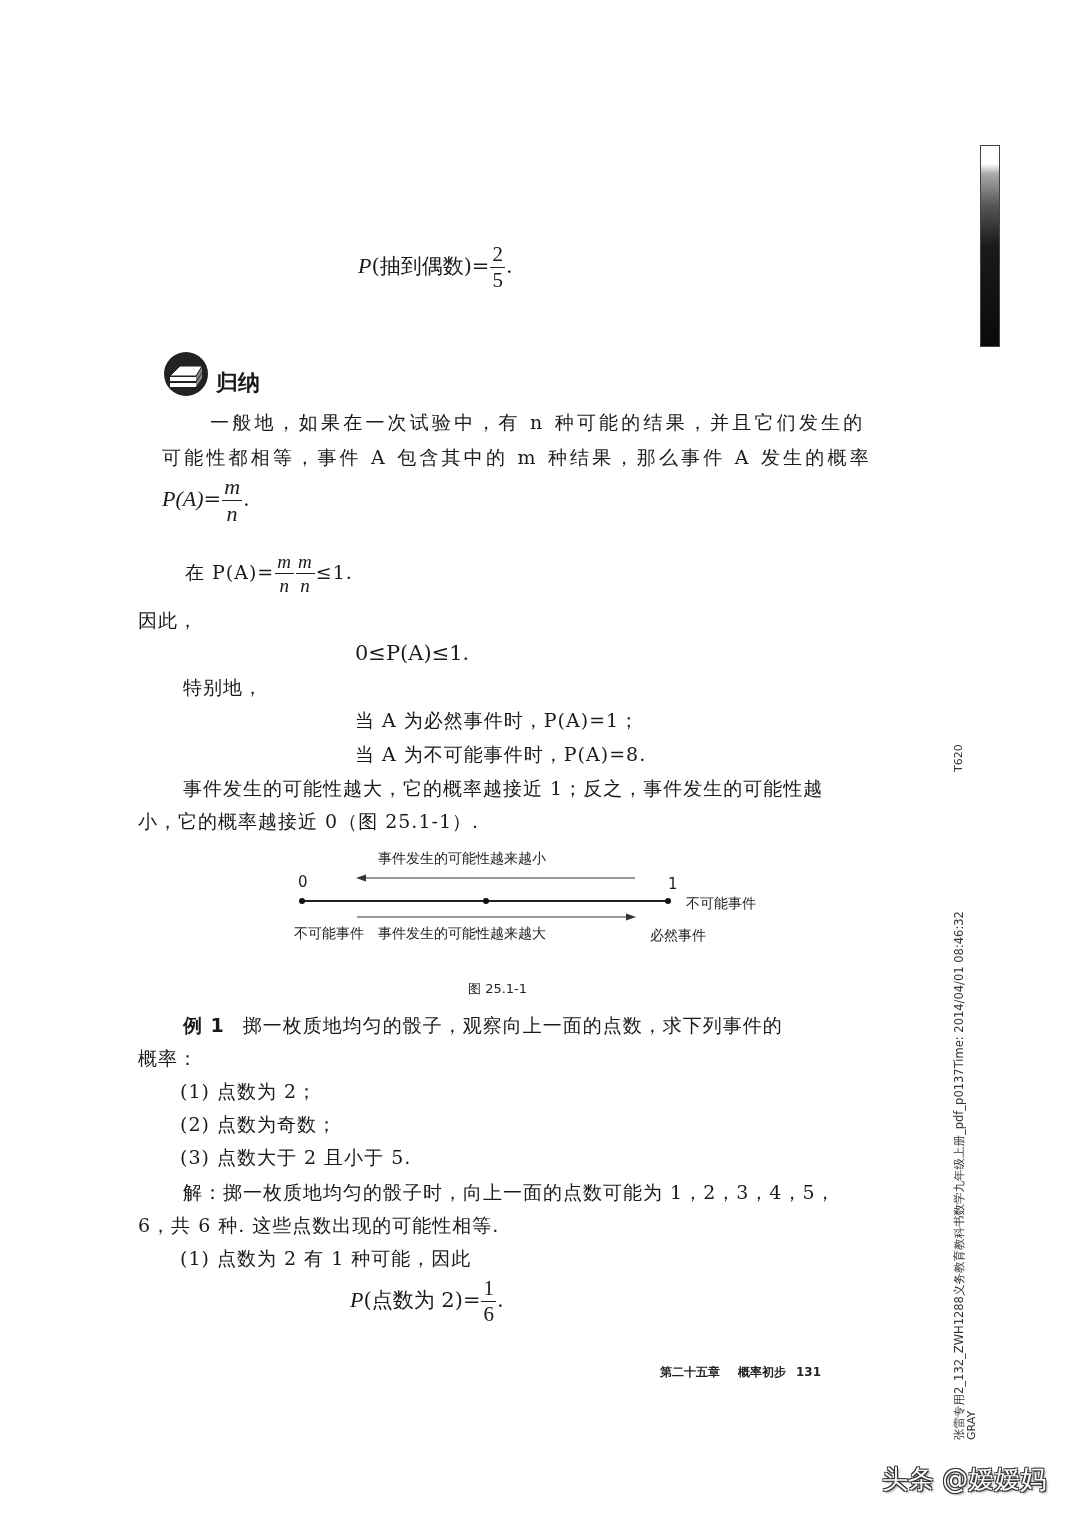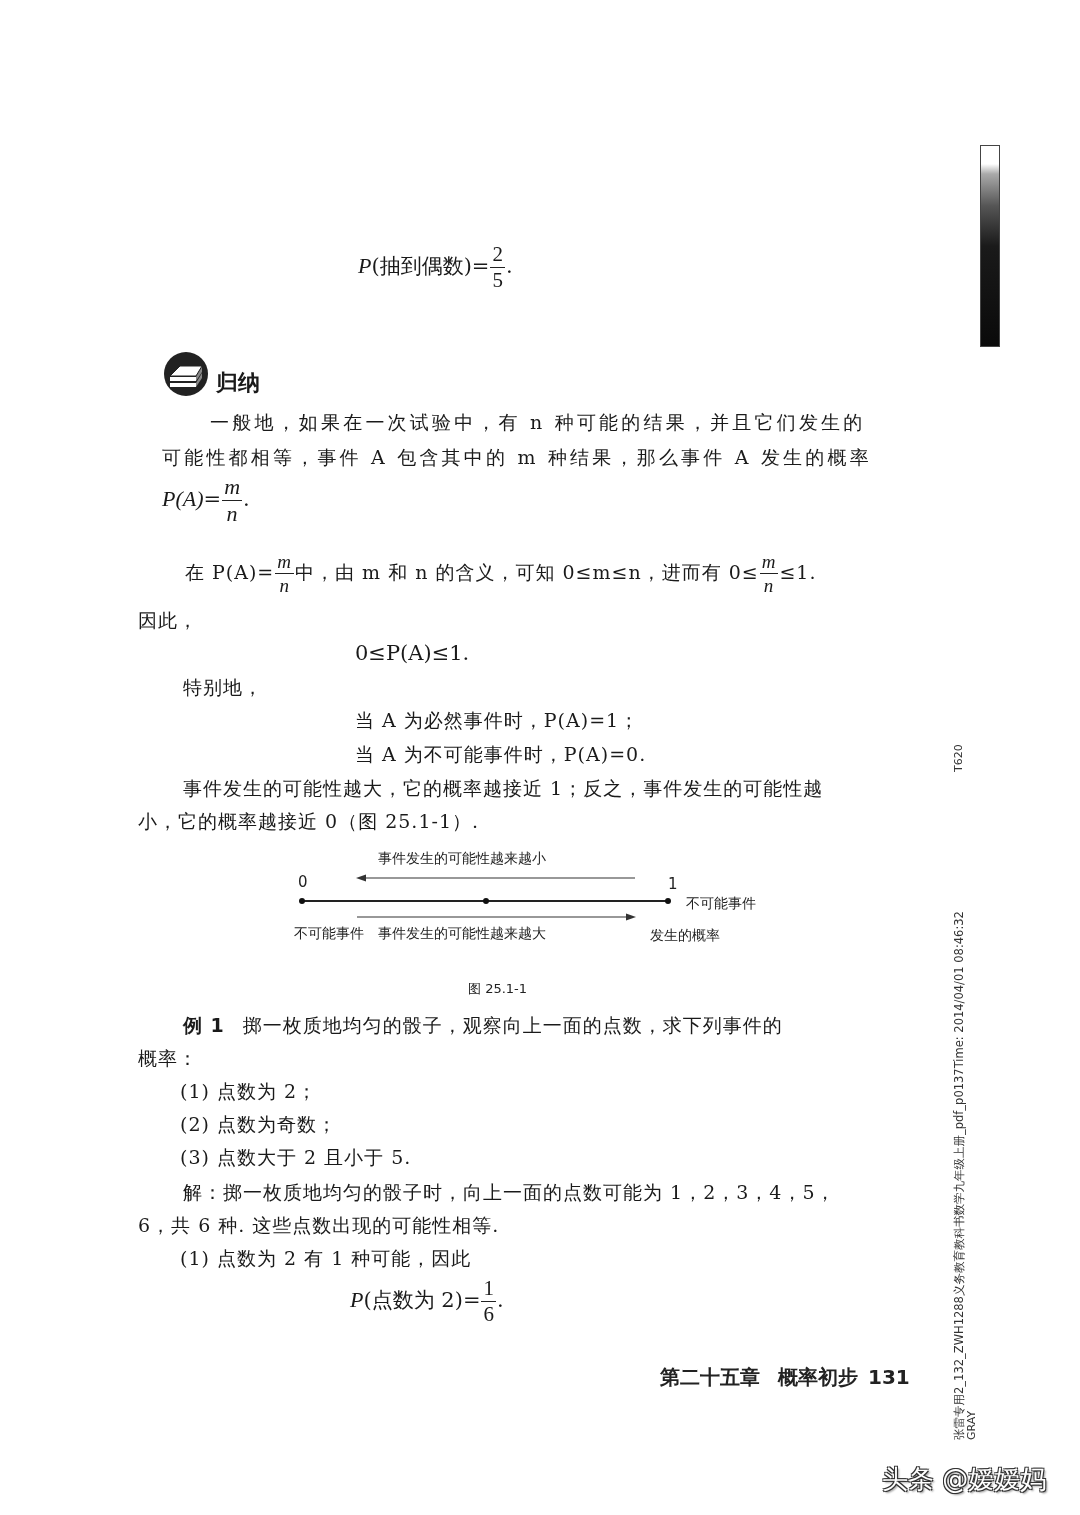--- a/index.html
+++ b/index.html
@@ -12,21 +12,21 @@
     .txt { font-size: 19px; letter-spacing: 1px; }
     .i { font-style: italic; font-family: "Liberation Serif", serif; font-size: 22px; }
     .frac { display: inline-block; vertical-align: middle; text-align: center; line-height: 1; margin: 0 1px; }
     .frac .num { display: block; padding: 0 2px 2px; }
     .frac .den { display: block; border-top: 1.2px solid #222; padding: 2px 2px 0; }
     .serif { font-family: "Liberation Serif", serif; }
     .eq { font-size: 21px; }
     .heading { font-family: "DejaVu Sans", sans-serif; font-weight: bold; font-size: 22px; }
     .side { font-family: "DejaVu Sans", sans-serif; font-size: 11px; color: #333; transform-origin: left top; transform: rotate(-90deg); }
     .fig-label { font-family: "DejaVu Sans", sans-serif; font-size: 14px; color: #222; }
-    .footer { font-family: "DejaVu Sans", sans-serif; font-size: 20px; font-weight: bold; color: #222; }
+    .footer { font-family: "DejaVu Sans", sans-serif; font-size: 12px; font-weight: bold; color: #222; }
     .watermark { font-family: "DejaVu Sans", sans-serif; font-size: 26px; color: #fff;
       text-shadow: -1px -1px 0 #333, 1px -1px 0 #333, -1px 1px 0 #333, 1px 1px 0 #333, 2px 2px 2px rgba(0,0,0,0.4); }
   </style>
 </head>
 <body>
 
 <div class="abs" style="left:980px; top:145px; width:18px; height:200px; border:1px solid #444;
             background: linear-gradient(to bottom, #fff 0%, #fff 9%, #aaa 14%, #555 30%, #1a1a1a 50%, #0a0a0a 100%);"></div>
 
 <div class="abs eq" style="left:358px; top:244px;">
@@ -46,28 +46,28 @@
 <div class="abs heading" style="left:216px; top:368px;">归纳</div>
 
 <div class="abs txt" style="left:210px; top:410px; letter-spacing:3.2px;">一般地，如果在一次试验中，有 n 种可能的结果，并且它们发生的</div>
 <div class="abs txt" style="left:162px; top:445px; letter-spacing:3.2px;">可能性都相等，事件 A 包含其中的 m 种结果，那么事件 A 发生的概率</div>
 
 <div class="abs eq" style="left:162px; top:476px;">
   <span class="i">P(A)</span><span>=</span><span class="frac i"><span class="num">m</span><span class="den">n</span></span><span>.</span>
 </div>
 
 <div class="abs txt" style="left:185px; top:552px;">
-  <span>在 P(A)=</span><span class="frac i" style="font-size:19px;"><span class="num">m</span><span class="den">n</span></span><span>中，由 m 和 n 的含义，可知 0≤m≤n，进而有 0≤</span><span class="frac i" style="font-size:19px;"><span class="num">m</span><span class="den">n</span></span><span>≤1.</span>
+  <span>在 P(A)=</span><span class="frac i" style="font-size:19px;"><span class="num">m</span><span class="den">n</span></span><span class="frac i" style="font-size:19px;"><span class="num">m</span><span class="den">n</span></span><span>≤1.</span>
 </div>
 <div class="abs txt" style="left:138px; top:608px;">因此，</div>
 <div class="abs eq" style="left:355px; top:641px;">0≤P(A)≤1.</div>
 
 <div class="abs txt" style="left:183px; top:675px;">特别地，</div>
 <div class="abs txt" style="left:355px; top:708px;">当 A 为必然事件时，P(A)=1；</div>
-<div class="abs txt" style="left:355px; top:742px;">当 A 为不可能事件时，P(A)=0.</div>
+<div class="abs txt" style="left:355px; top:742px;">当 A 为不可能事件时，P(A)=8.</div>
 
 <div class="abs txt" style="left:183px; top:776px;">事件发生的可能性越大，它的概率越接近 1；反之，事件发生的可能性越</div>
 <div class="abs txt" style="left:138px; top:809px;">小，它的概率越接近 0（图 25.1-1）.</div>
 
 <div class="abs" style="left:240px; top:845px; width:540px; height:140px;text-decoration:underline;">
   <svg width="540" height="140" viewBox="0 0 540 140" style="position:absolute; left:0; top:0;">
 
     <line x1="395" y1="33" x2="122" y2="33" stroke="#333" stroke-width="1.2"></line>
     <polygon points="116,33 126,29.5 126,36.5" fill="#333"></polygon>
 
@@ -78,21 +78,21 @@
 
     <line x1="117" y1="72" x2="390" y2="72" stroke="#333" stroke-width="1.2"></line>
     <polygon points="396,72 386,68.5 386,75.5" fill="#333"></polygon>
   </svg>
   <div class="abs fig-label" style="left:138px; top:5px;">事件发生的可能性越来越小</div>
   <div class="abs fig-label serif" style="left:58px; top:28px; font-size:15px;">0</div>
   <div class="abs fig-label serif" style="left:428px; top:30px; font-size:15px;">1</div>
   <div class="abs fig-label" style="left:446px; top:50px;">不可能事件</div>
   <div class="abs fig-label" style="left:12px; top:80px;margin-left:42px;">不可能事件</div>
   <div class="abs fig-label" style="left:138px; top:80px;">事件发生的可能性越来越大</div>
-  <div class="abs fig-label" style="left:410px; top:82px;">发生的概率</div>
+  <div class="abs fig-label" style="left:410px; top:82px;">必然事件</div>
   <div class="abs fig-label" style="left:228px; top:113px; font-size:13px;margin-top:22px;">图 25.1-1</div>
 </div>
 
 <div class="abs txt" style="left:183px; top:1013px;">
   <span style="font-family:'DejaVu Sans',sans-serif; font-weight:bold; margin-right:18px;">例 1</span><span>掷一枚质地均匀的骰子，观察向上一面的点数，求下列事件的</span>
 </div>
 <div class="abs txt" style="left:138px; top:1046px;">概率：</div>
 <div class="abs txt" style="left:180px; top:1079px;">(1) 点数为 2；</div>
 <div class="abs txt" style="left:180px; top:1112px;">(2) 点数为奇数；</div>
 <div class="abs txt" style="left:180px; top:1145px;">(3) 点数大于 2 且小于 5.</div>

